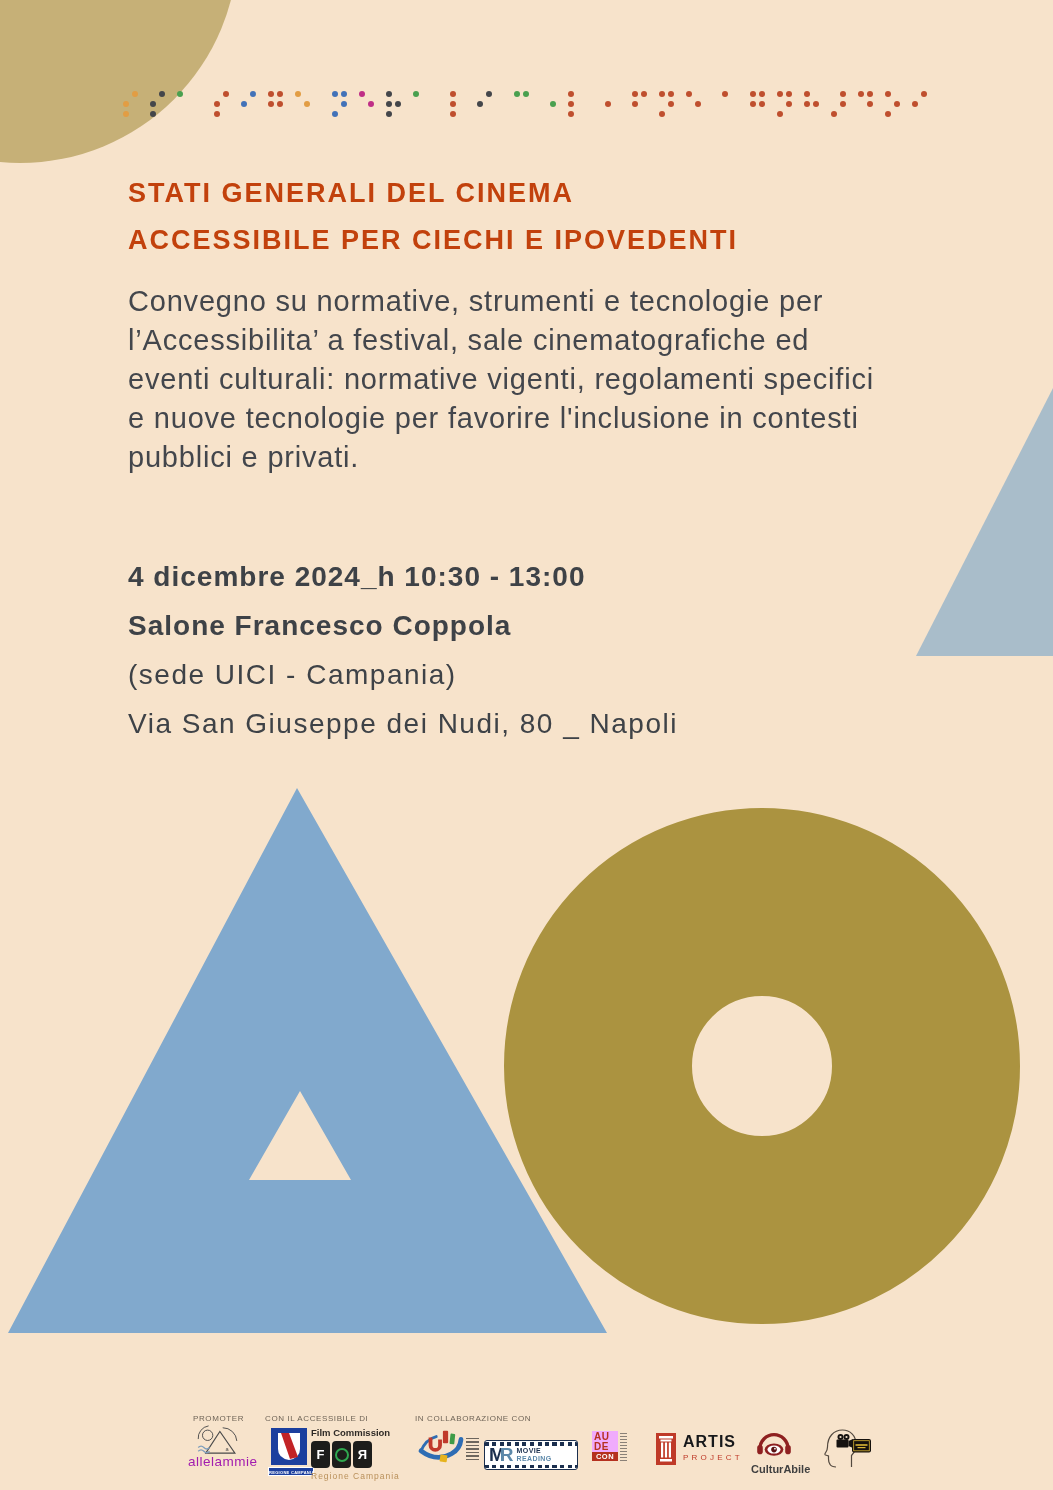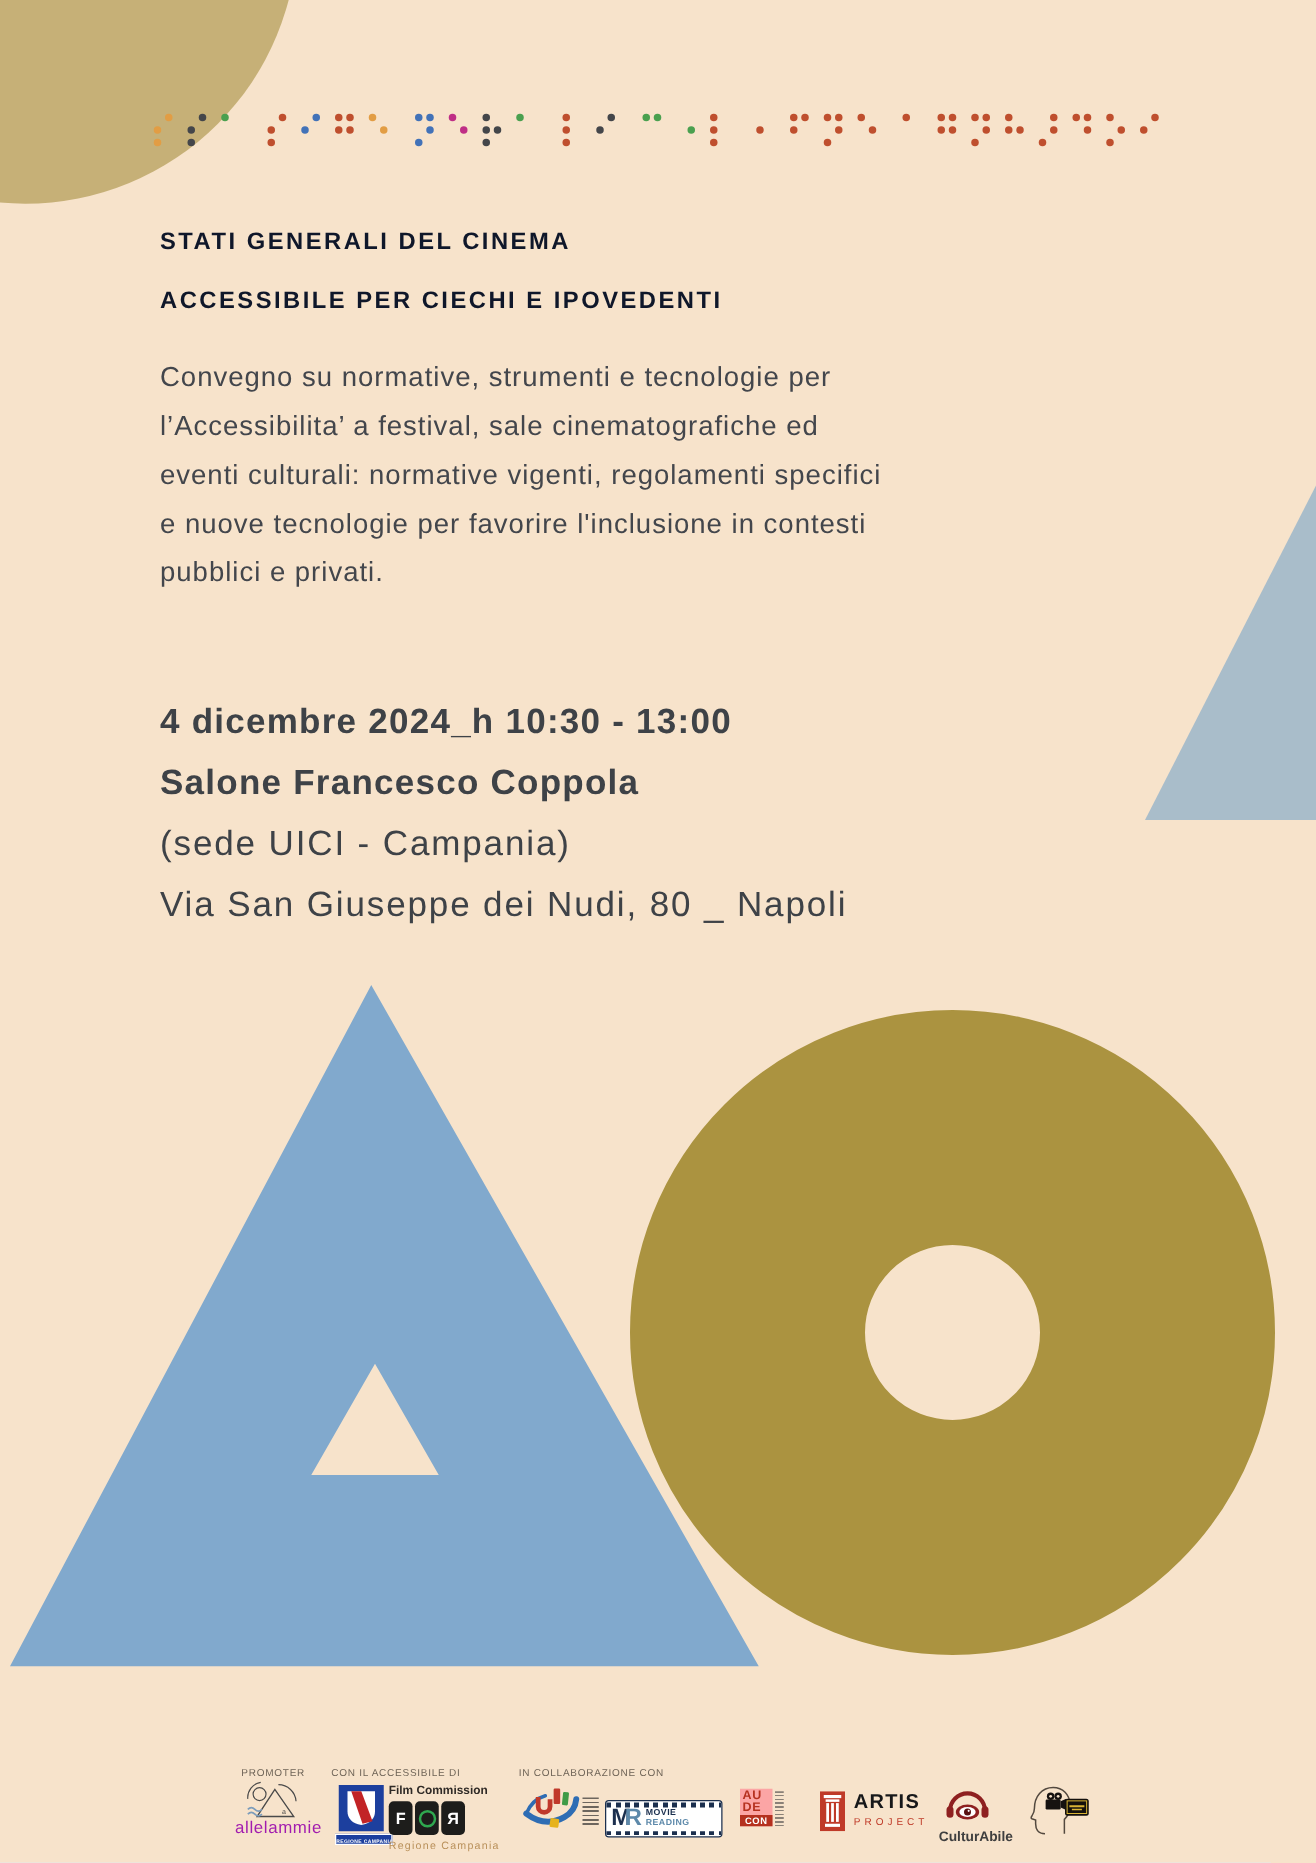--- a/index.html
+++ b/index.html
@@ -14,26 +14,26 @@
   .shapes{position:absolute;left:0;top:0;}
 
   
   .braille{position:absolute;left:123px;top:91px;height:28px;}
   .bcell{position:absolute;top:0;width:15px;height:26px;}
   .bdot{position:absolute;width:6px;height:6px;border-radius:50%;}
 
   
   .title{
     position:absolute;left:128px;top:170px;
-    font-size:19px;font-weight:700;letter-spacing:2px;
-    line-height:47px;color:#0f172a;white-space:nowrap;
+    font-size:27px;font-weight:700;letter-spacing:2px;
+    line-height:47px;color:#c2410c;white-space:nowrap;
   }
   .desc{
     position:absolute;left:128px;top:282px;width:880px;
-    font-size:22px;line-height:39px;letter-spacing:0.8px;
+    font-size:29px;line-height:39px;letter-spacing:0.8px;
     color:#43464c;white-space:pre-line;
   }
   .event{
     position:absolute;left:128px;top:552px;
     font-size:28px;line-height:49px;color:#3e4247;
     letter-spacing:1.5px;white-space:nowrap;
   }
   .ev-bold{font-weight:700;letter-spacing:1px;}
 
   
@@ -84,21 +84,21 @@
   }
   .mr-perf{position:absolute;left:0;right:0;height:3.5px;
     background:repeating-linear-gradient(90deg,#1b2f4e 0 4px,transparent 4px 7.5px);}
   .mr-body{position:absolute;left:4px;top:4px;display:flex;align-items:center;}
   .mr-m{font-size:19px;font-weight:900;color:#1b2f4e;line-height:19px;}
   .mr-r{font-size:19px;font-weight:900;color:#5d89aa;line-height:19px;margin-left:-5px;}
   .mr-txt{margin-left:3px;font-size:7px;font-weight:800;line-height:8px;letter-spacing:0.4px;}
   .mr-l1{color:#1b2f4e;} .mr-l2{color:#5d89aa;}
 
   
-  .aud{left:592px;top:1431px;width:26px;background:#fca5a5;padding:1px 0 0 0;}
+  .aud{left:592px;top:1431px;width:26px;background:#f0abfc;padding:1px 0 0 0;}
   .aud-l{font-size:10px;font-weight:900;color:#b5311f;line-height:9.5px;padding-left:2px;letter-spacing:0.5px;}
   .aud-con{margin-top:1px;background:#b5311f;color:#fff;font-size:7.5px;font-weight:900;
     text-align:center;line-height:9px;letter-spacing:0.5px;}
   .aud-side{
     position:absolute;right:-9px;top:2px;width:7px;height:28px;
     background:repeating-linear-gradient(0deg,#8a8178 0 1.2px,transparent 1.2px 3px);
   }
 
   
   .artis{left:656px;top:1433px;display:flex;gap:7px;}

